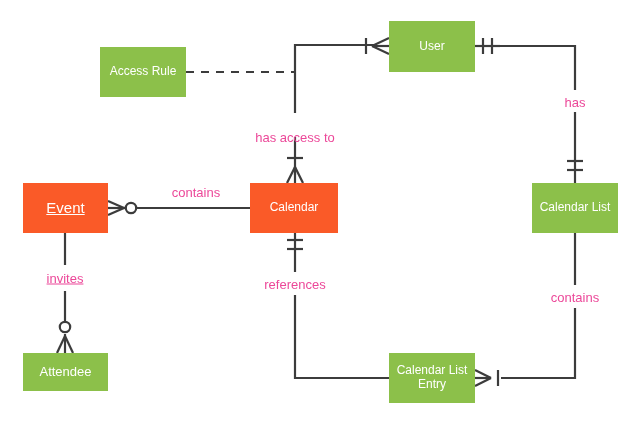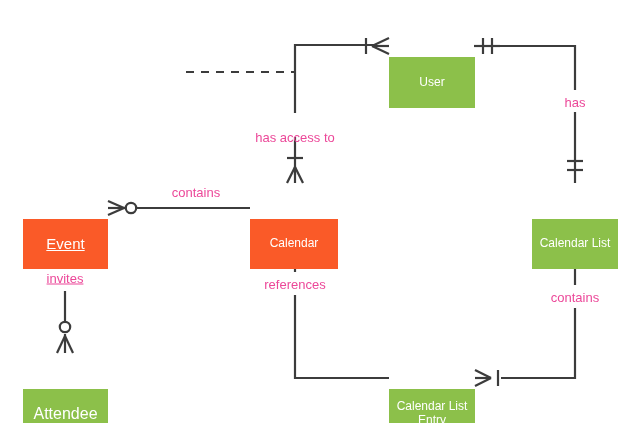--- a/index.html
+++ b/index.html
@@ -27,21 +27,20 @@
   .entity-box {
     position: absolute;
     display: flex;
     align-items: center;
     justify-content: center;
     text-align: center;
     color: #ffffff;
     box-sizing: border-box;
     line-height: 1.15;
     user-select: none;
-    margin-top: 36px;
   }
   .entity-box.green {
     background: #8cc04a;
   }
   .entity-box.orange {
     background: #fa5a28;
   }
   .entity-label {
     display: block;
     white-space: pre-line;
@@ -128,38 +127,41 @@
       <path d="M 295 295 L 295 378 L 389 378"></path>
 
       <g>
         <path d="M 287 240 L 303 240"></path>
         <path d="M 287 249 L 303 249"></path>
       </g>
 
     </g>
   </svg>
 
+  <div class="entity-box green" style="left:100px; top:47px; width:86px; height:50px; font-size:12px;">
+    <span class="entity-label">Access Rule</span>
+  </div>
 
   <div class="entity-box green" style="left:389px; top:21px; width:86px; height:51px; font-size:12px;">
     <span class="entity-label">User</span>
   </div>
 
   <div class="entity-box orange" style="left:23px; top:183px; width:85px; height:50px; font-size:15px;text-decoration:underline;">
     <span class="entity-label">Event</span>
   </div>
 
   <div class="entity-box orange" style="left:250px; top:183px; width:88px; height:50px; font-size:12px;">
     <span class="entity-label">Calendar</span>
   </div>
 
   <div class="entity-box green" style="left:532px; top:183px; width:86px; height:50px; font-size:12px;">
     <span class="entity-label">Calendar List</span>
   </div>
 
-  <div class="entity-box green" style="left:23px; top:353px; width:85px; height:50px; font-size:16px;">
+  <div class="entity-box green" style="left:23px; top:353px; width:85px; height:38px; font-size:13px;">
     <span class="entity-label">Attendee</span>
   </div>
 
   <div class="entity-box green" style="left:389px; top:353px; width:86px; height:50px; font-size:12px;">
     <span class="entity-label">Calendar List
 Entry</span>
   </div>
 
   <div class="edge-label" style="left:196px; top:192px;">contains</div>
 

